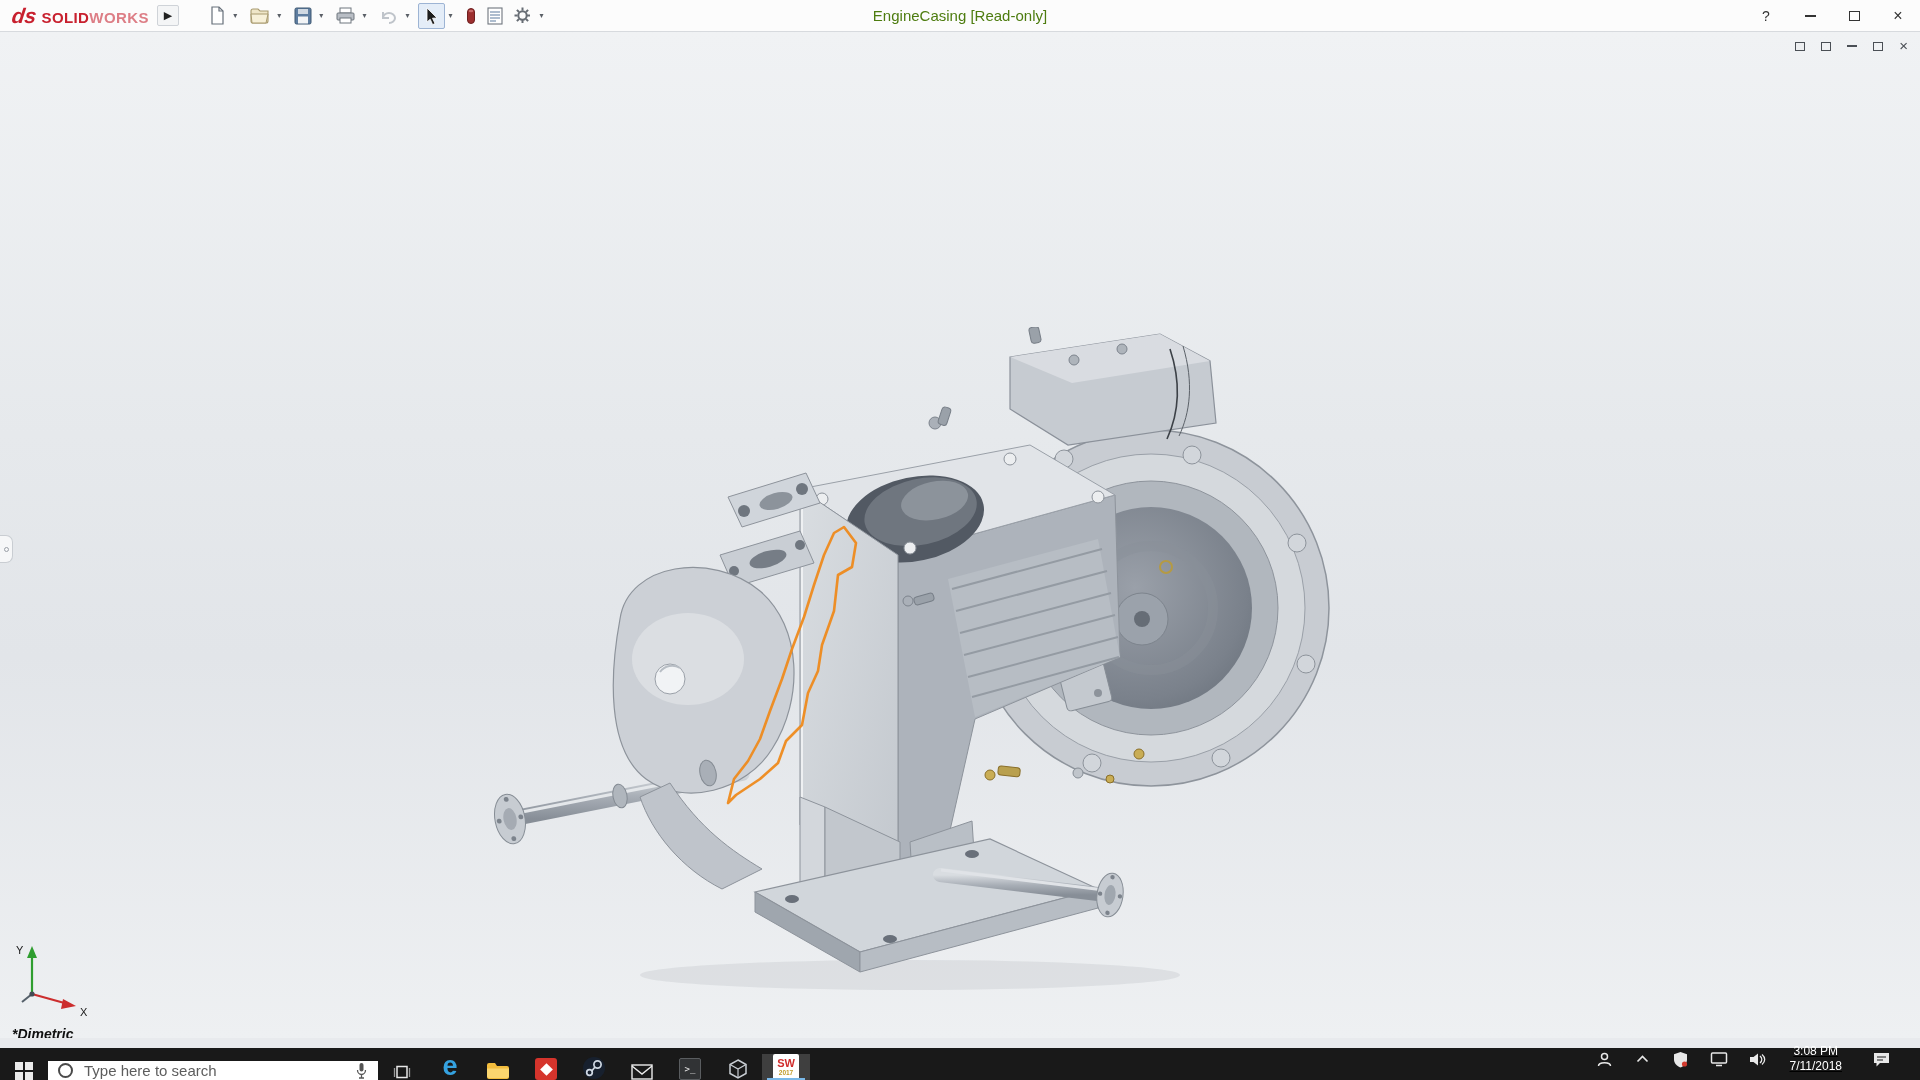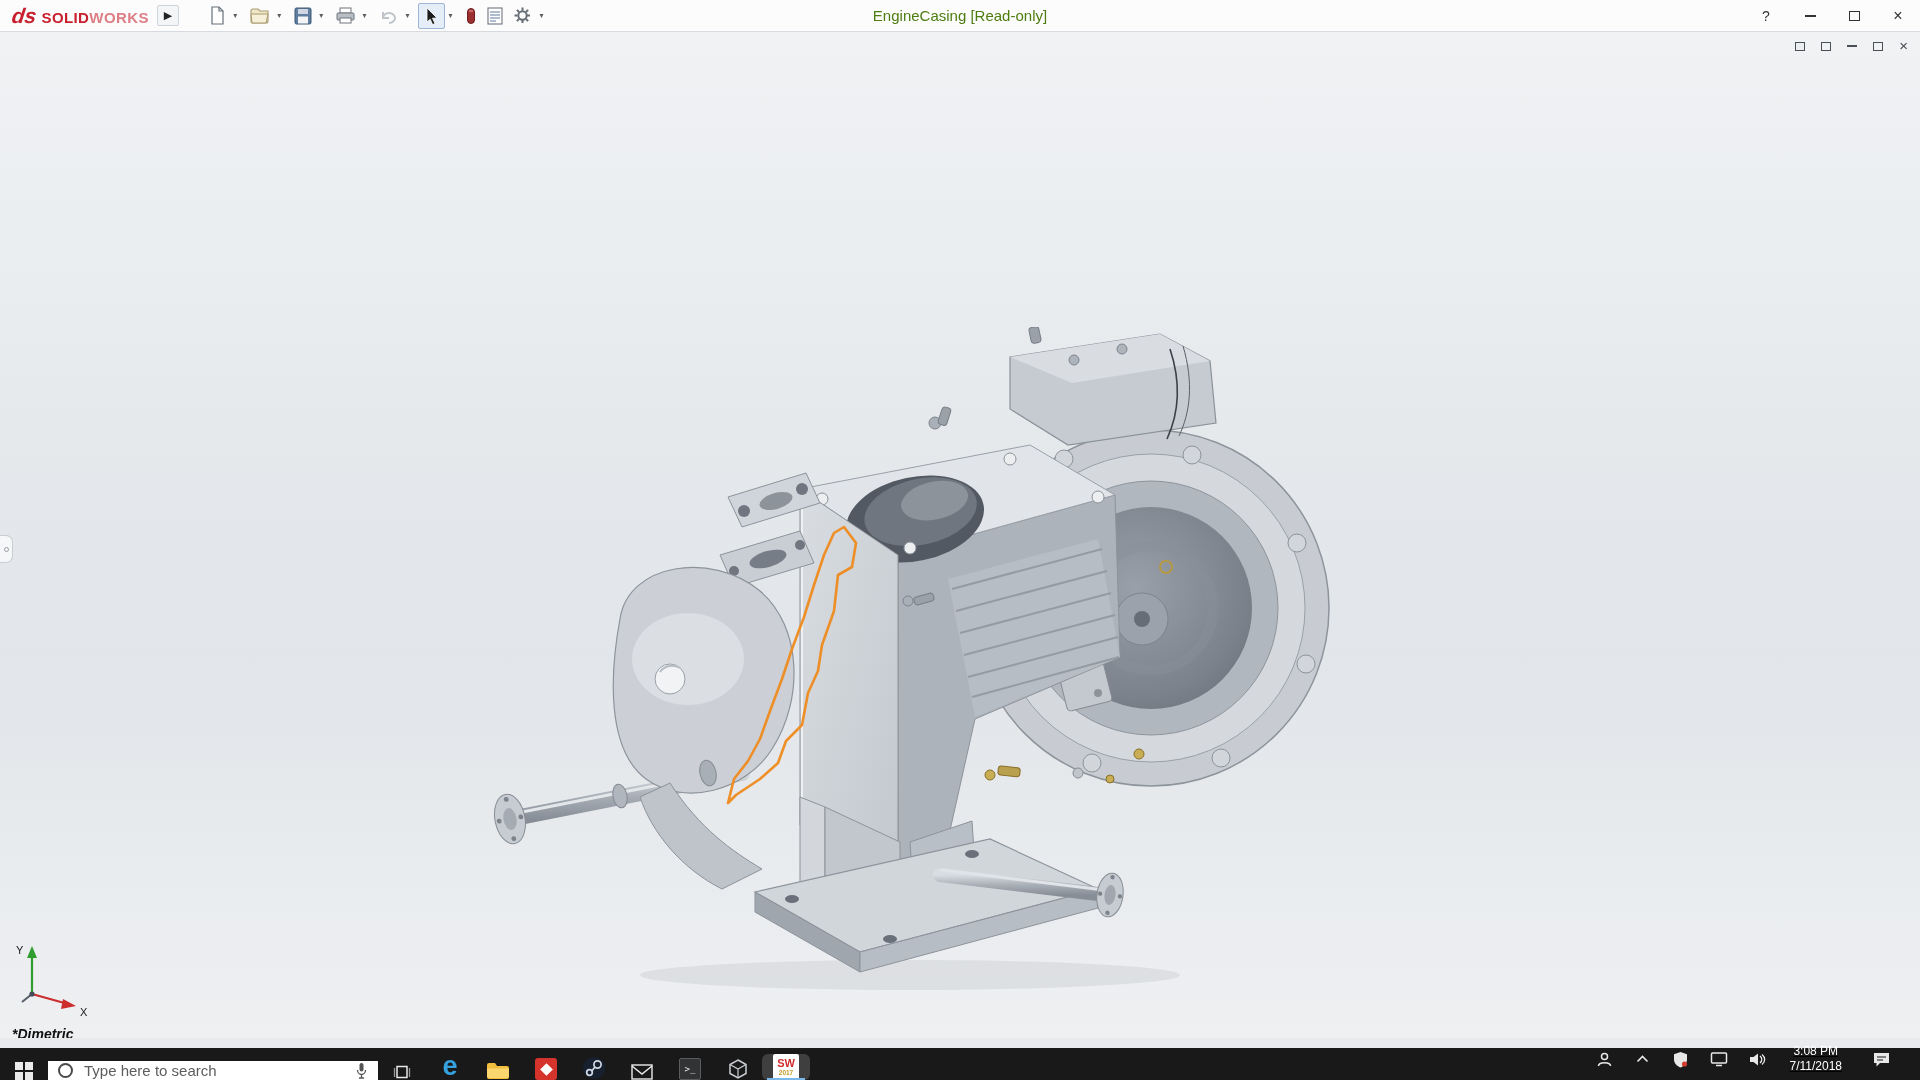--- a/index.html
+++ b/index.html
@@ -66,21 +66,21 @@
     position:absolute; left:0; right:0; bottom:0; height:32px;
     background:#191919; display:flex; align-items:flex-end; z-index:40;
   }
   .tb-item{ width:48px; display:flex; align-items:center; justify-content:center; position:relative; }
   .win-logo{ display:grid; grid-template-columns:8px 8px; grid-template-rows:8px 8px; gap:2px; }
   .win-logo div{ background:#eaeaea; }
   .search-box{ width:330px; background:#ffffff; display:flex; align-items:center; padding:0 10px; gap:9px; }
   .cortana-ring{ width:15px; height:15px; border:2px solid #4a4a4a; border-radius:50%; flex:none; }
   .search-box input{ flex:1; border:none; outline:none; background:transparent; font-size:15px; color:#333; font-family:"Liberation Sans",sans-serif; }
   .search-box input::placeholder{ color:#5d5d5d; opacity:1; }
-  .app-active{ background:rgba(255,255,255,.17);border-radius:6px; }
+  .app-active{ background:rgba(255,255,255,.17); }
   .app-active::after{ content:""; position:absolute; left:5px; right:5px; bottom:0; height:2px; background:#79b8e8; }
   .edge-e{ font-size:27px; font-weight:bold; color:#35a2e0; line-height:27px; }
   .red-tile{ width:22px; height:22px; background:#d5342c; border-radius:3px; display:flex; align-items:center; justify-content:center; }
   .red-tile div{ width:9px; height:9px; background:#fff; transform:rotate(45deg); }
   .cmd-tile{ width:22px; height:22px; background:#313335; border:1px solid #5a5d60; border-radius:2px; color:#e8e8e8;
              font-family:"DejaVu Sans Mono",monospace; font-size:9px; display:flex; align-items:center; justify-content:center; }
   .sw-tile{ width:26px; height:26px; background:#ffffff; border-radius:2px; display:flex; flex-direction:column; align-items:center; justify-content:center; }
   .sw-letters{ font-size:11px; font-weight:bold; color:#d02c2c; line-height:11px; }
   .sw-year{ font-size:6.5px; color:#c09a27; font-weight:bold; line-height:7px; }
   .tray{ margin-left:auto; display:flex; align-items:center; gap:12px; padding-right:2px;text-decoration:underline; }

